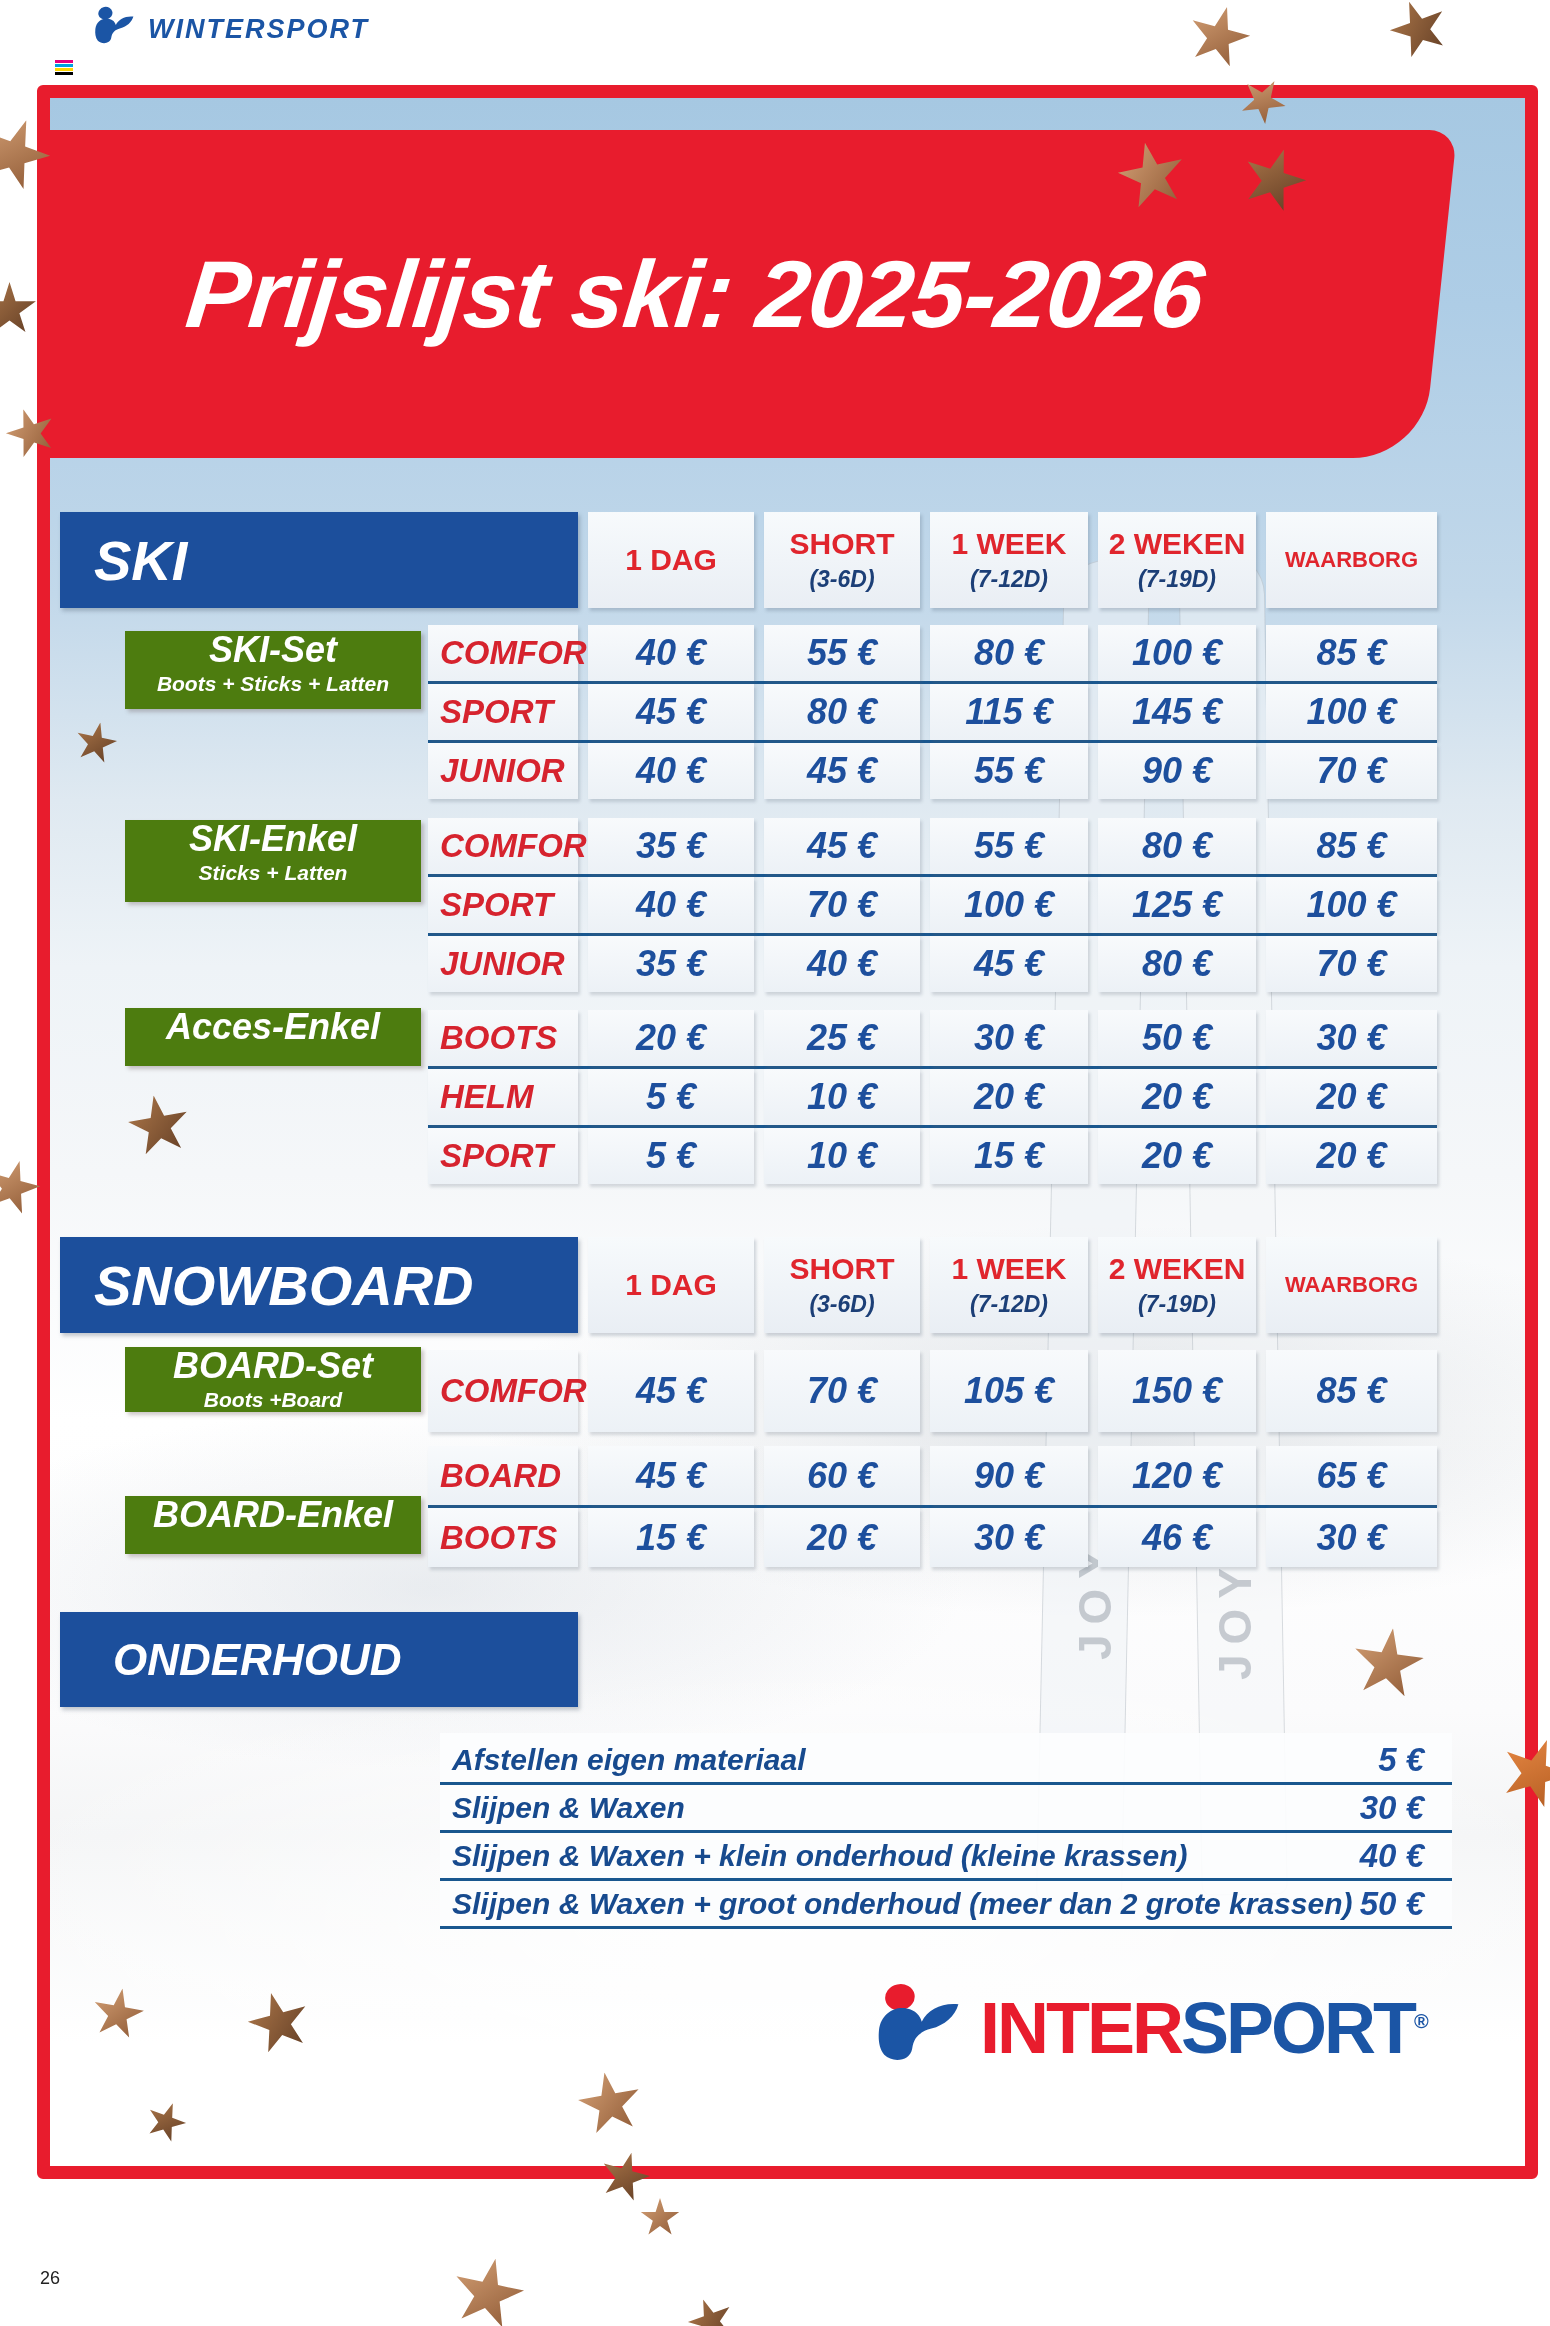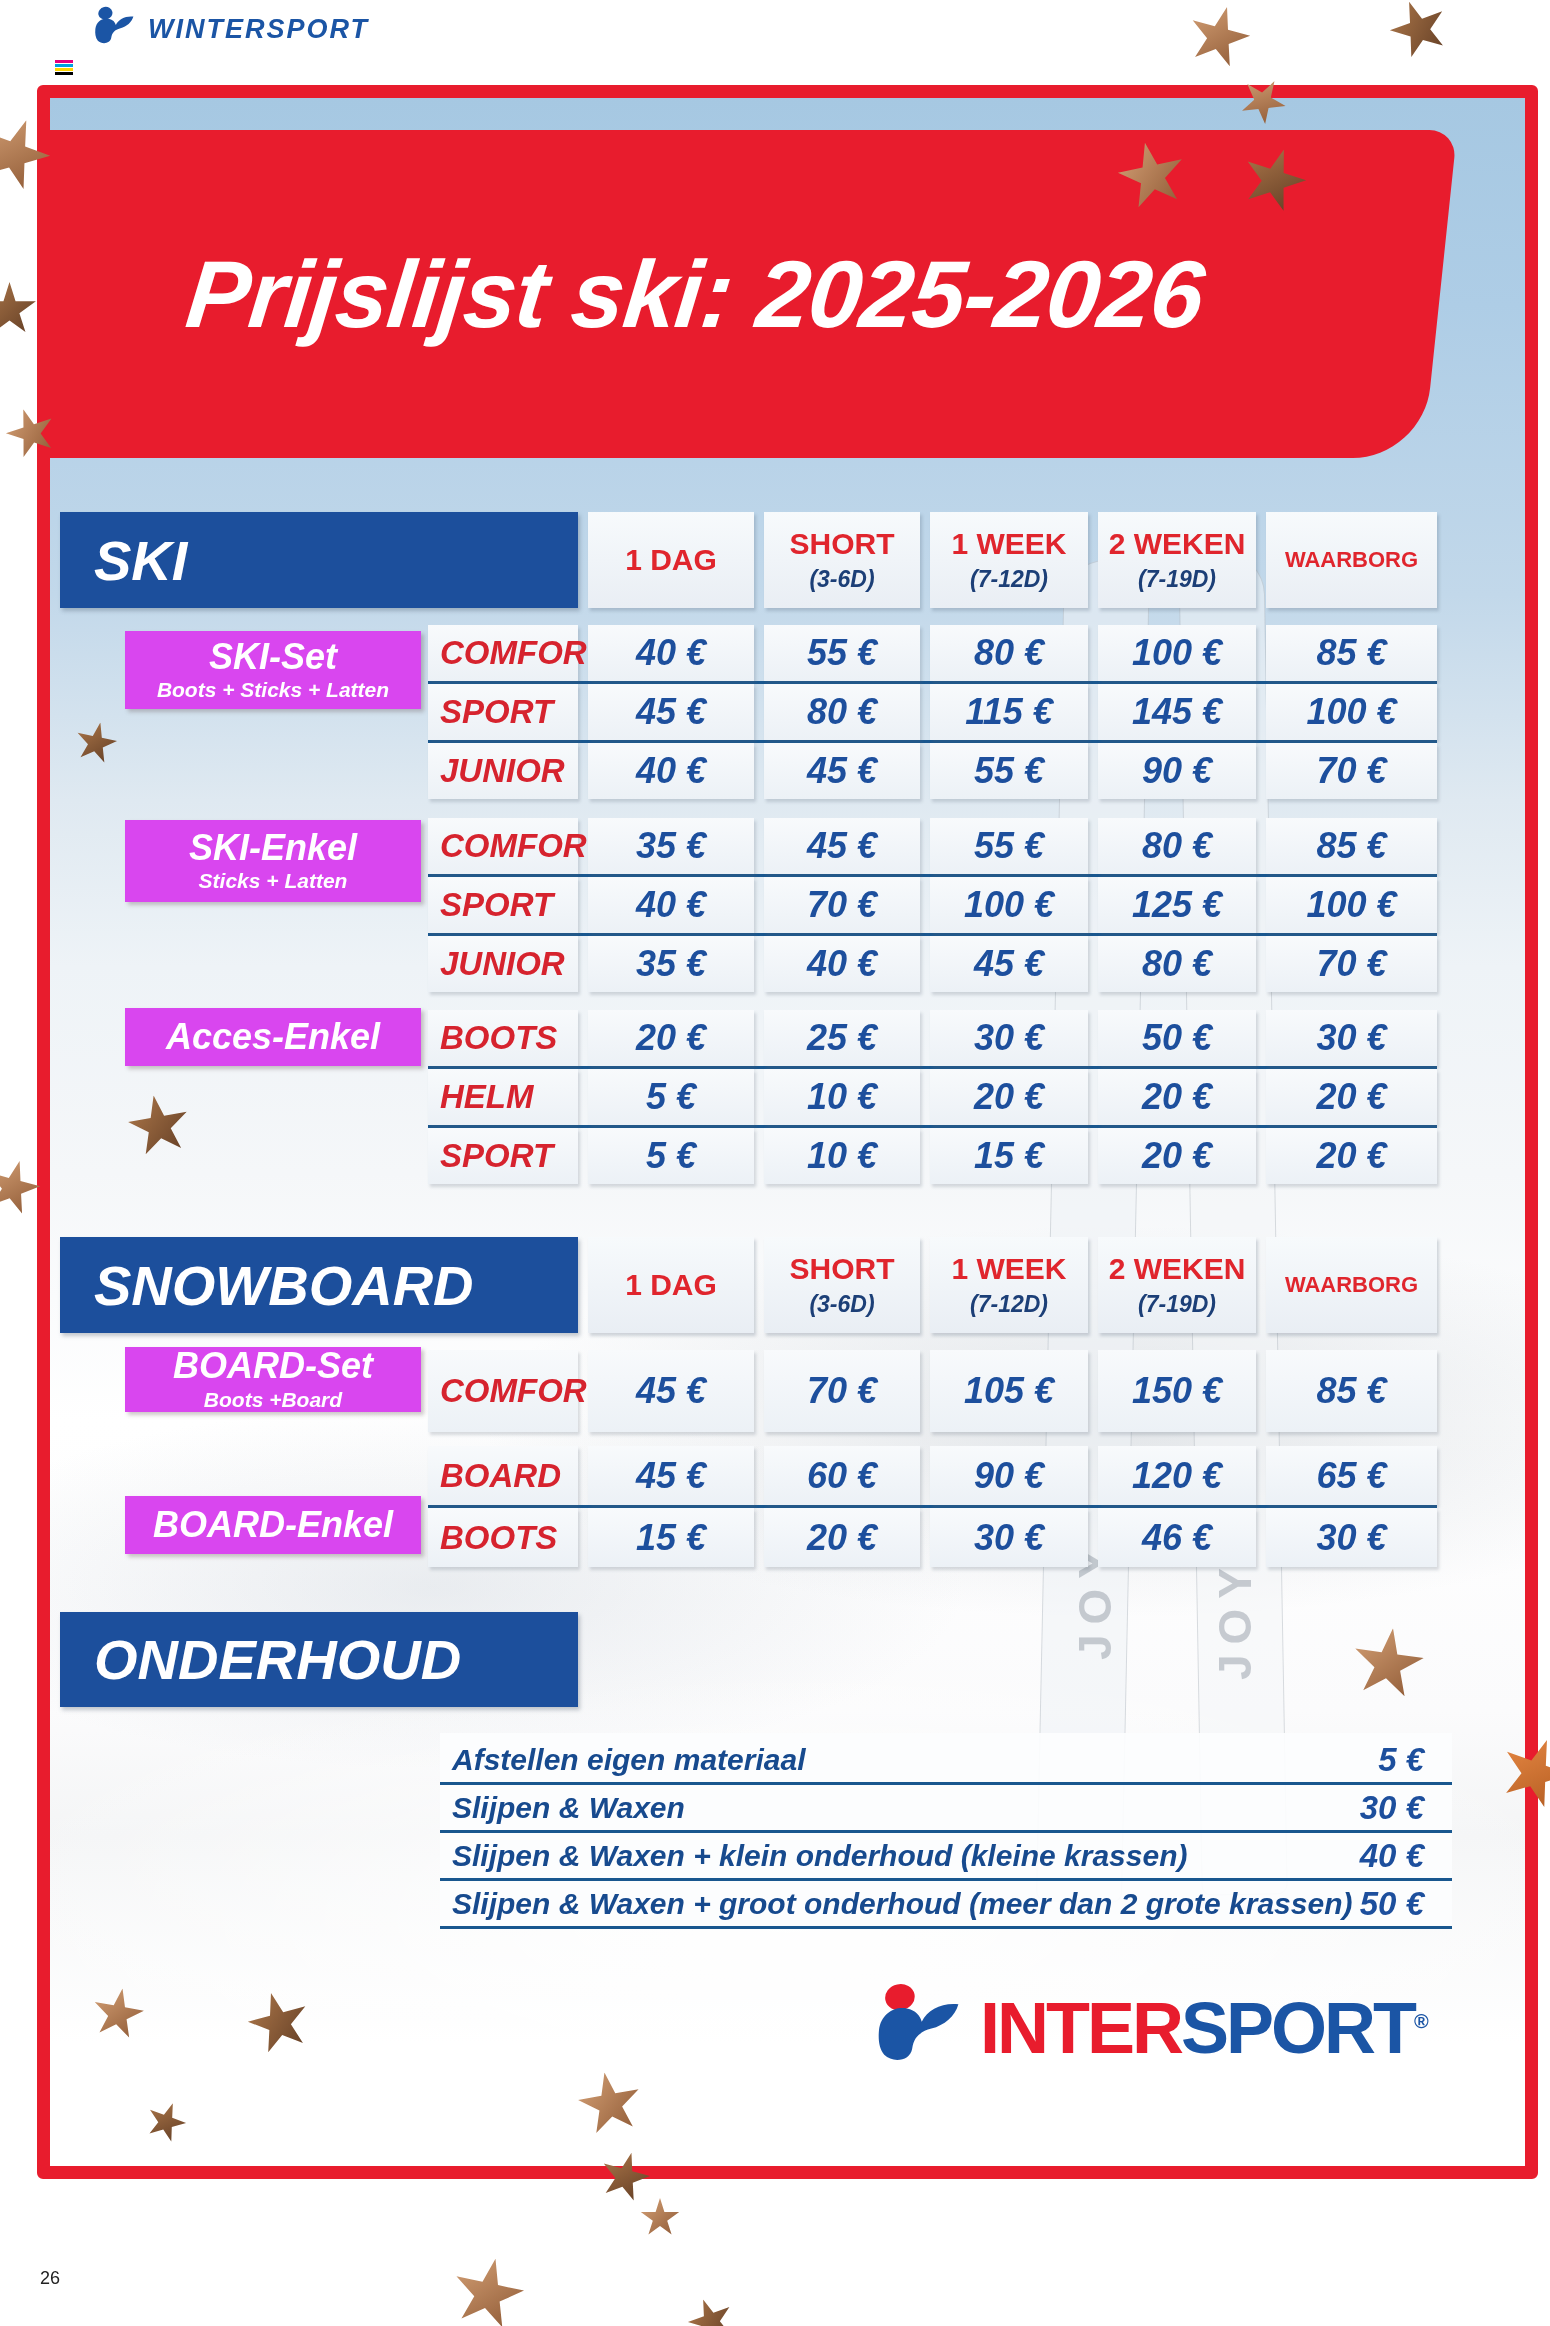--- a/index.html
+++ b/index.html
@@ -36,32 +36,32 @@
           justify-content:center;}
   .banner-title{color:#fff;font-size:95px;font-weight:bold;font-style:italic;letter-spacing:-1px;
                 padding-right:70px;white-space:nowrap;}
 
   
   .hrow{position:absolute;left:60px;width:1377px;height:96px;display:grid;z-index:4;
         grid-template-columns:518px 166px 156px 158px 158px 171px;column-gap:10px;}
   .sbar{background:#1c4f9c;color:#fff;font-size:56px;font-weight:bold;font-style:italic;
         display:flex;align-items:center;padding-left:34px;box-shadow:2px 3px 4px rgba(60,75,95,.30);}
   .barlone{position:absolute;left:60px;width:518px;height:95px;z-index:4;background:#1c4f9c;color:#fff;
-        font-size:56px;font-weight:bold;font-style:italic;display:flex;align-items:center;
-        padding-left:34px;box-shadow:2px 3px 4px rgba(60,75,95,.30);box-sizing:border-box;}
+        font-size:44px;font-weight:bold;font-style:italic;display:flex;align-items:center;
+        padding-left:53px;box-shadow:2px 3px 4px rgba(60,75,95,.30);box-sizing:border-box;}
   .hcell{background:linear-gradient(180deg,#f7fafc,#e9eef4);box-shadow:2px 3px 3px rgba(80,95,115,.25);
          display:flex;flex-direction:column;align-items:center;justify-content:center;gap:5px;}
   .hlabel{color:#e0252d;font-size:30px;font-weight:bold;}
   .hcell:last-child .hlabel{font-size:22px;}
   .hsub{color:#1c3f77;font-size:23px;font-weight:bold;font-style:italic;}
   .hsub:empty{display:none;}
 
   
-  .gbox{position:absolute;left:125px;width:296px;background:#d946ef;z-index:4;color:#fff;
-        display:flex;flex-direction:column;align-items:center;justify-content:center;
+  .gbox{position:absolute;left:125px;width:296px;background:#4d7c0f;z-index:4;color:#fff;
+        display:flex;flex-direction:column;align-items:center;
         box-shadow:3px 3px 4px rgba(90,70,70,.30);}
   .gname{font-size:36px;font-weight:bold;font-style:italic;line-height:1.05;}
   .gsub{font-size:21px;font-weight:bold;font-style:italic;margin-top:3px;}
   .gsub:empty{display:none;}
 
   
   .tbl{position:absolute;left:428px;width:1009px;z-index:4;}
   .trow{display:grid;grid-template-columns:150px 166px 156px 158px 158px 171px;column-gap:10px;
         height:var(--rh);}
   .trow + .trow{border-top:3px solid #19578f;}

